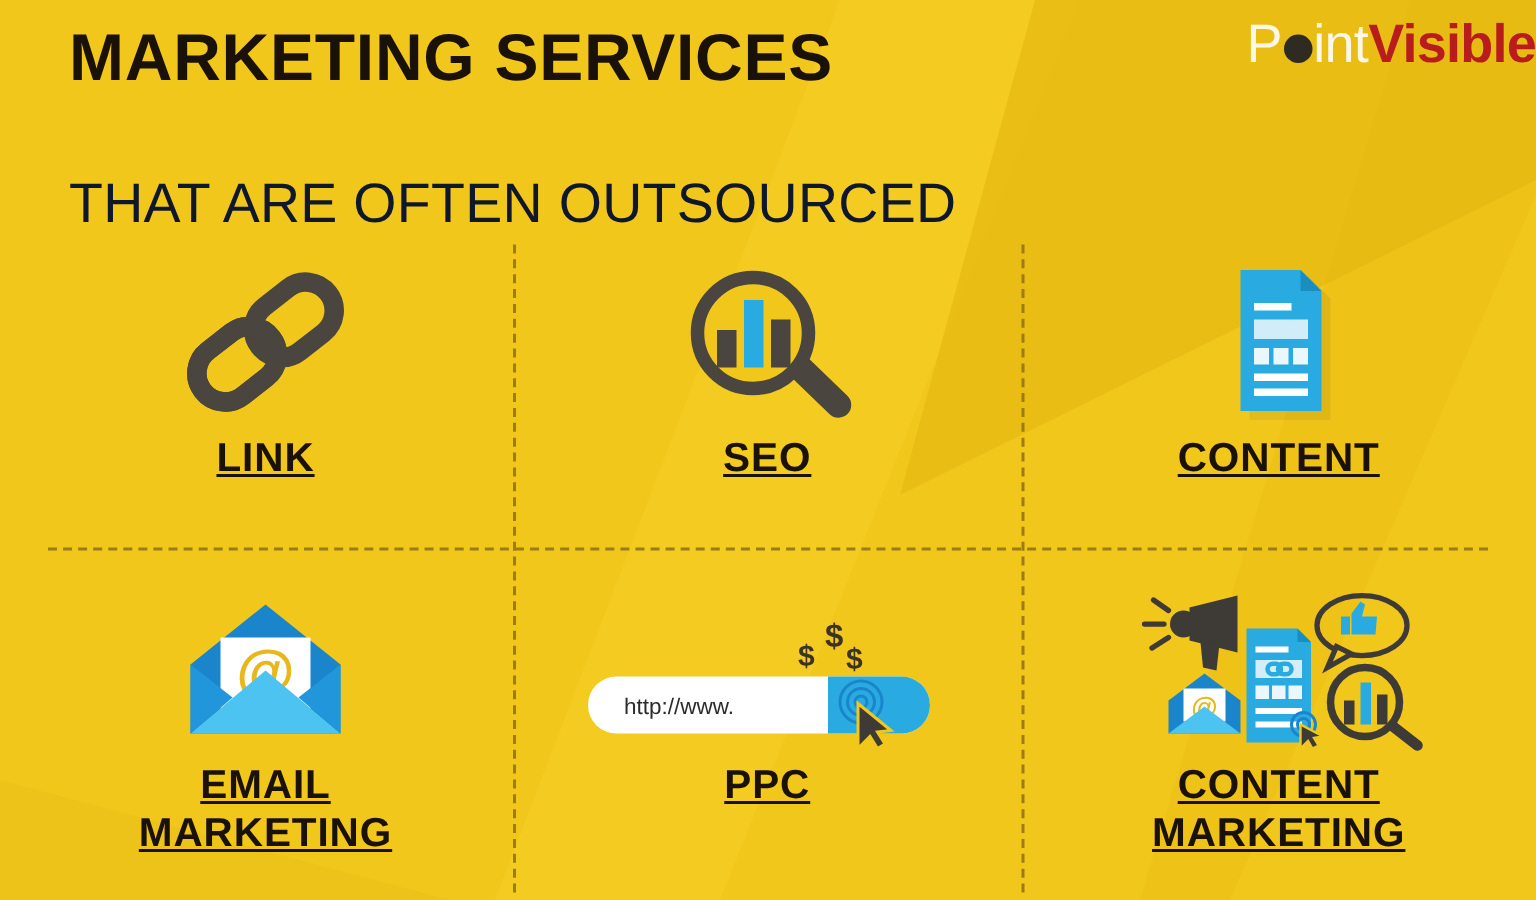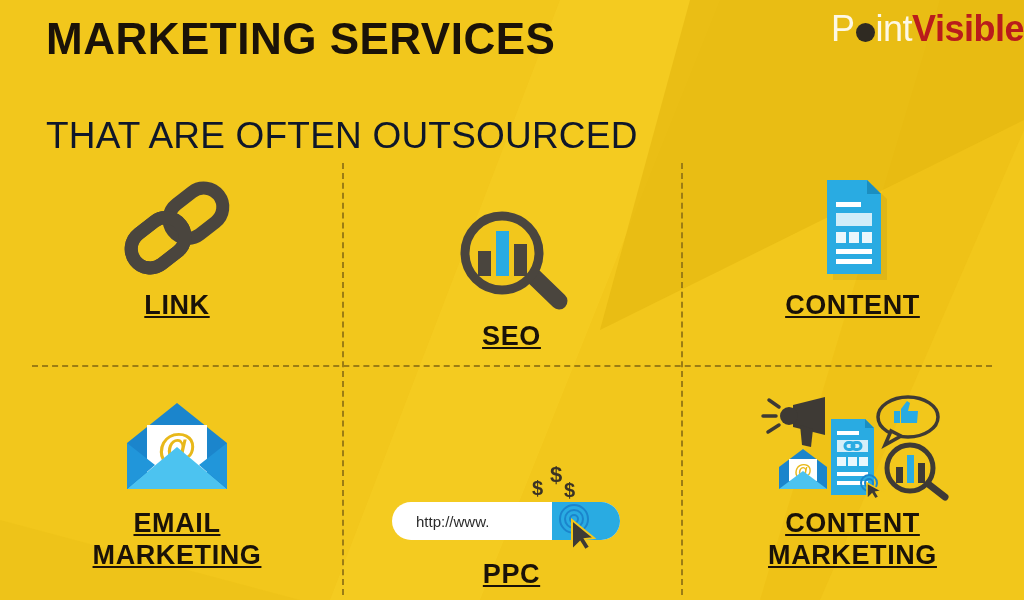--- a/index.html
+++ b/index.html
@@ -59,21 +59,21 @@
   .r1 { top:178px; height:175px; }
   .r1 .cell-icon { height:100px; }
   .r1 .cell-label { font-size:27px; margin-top:12px; }
 
   
   .r2 { top:396px; height:195px; }
   .r2 .cell-icon { height:102px; }
   .r2 .cell-label { font-size:27px; margin-top:10px; }
 
   .c1 { left:12px;  width:330px; }
-  .c2 { left:342px; width:339px;justify-content:flex-end; }
+  .c2 { left:342px; width:339px; }
   .c3 { left:681px; width:343px; }
 
   svg { display:block; overflow:visible; }
 </style>
 </head>
 <body>
 
 <svg id="bg-rays" viewBox="0 0 1024 600" preserveAspectRatio="none">
   <rect x="0" y="0" width="1024" height="600" fill="#f2c71c"></rect>
   <polygon points="1024,0 1024,600 760,600 940,0" fill="#efc116" opacity="0.85"></polygon>

